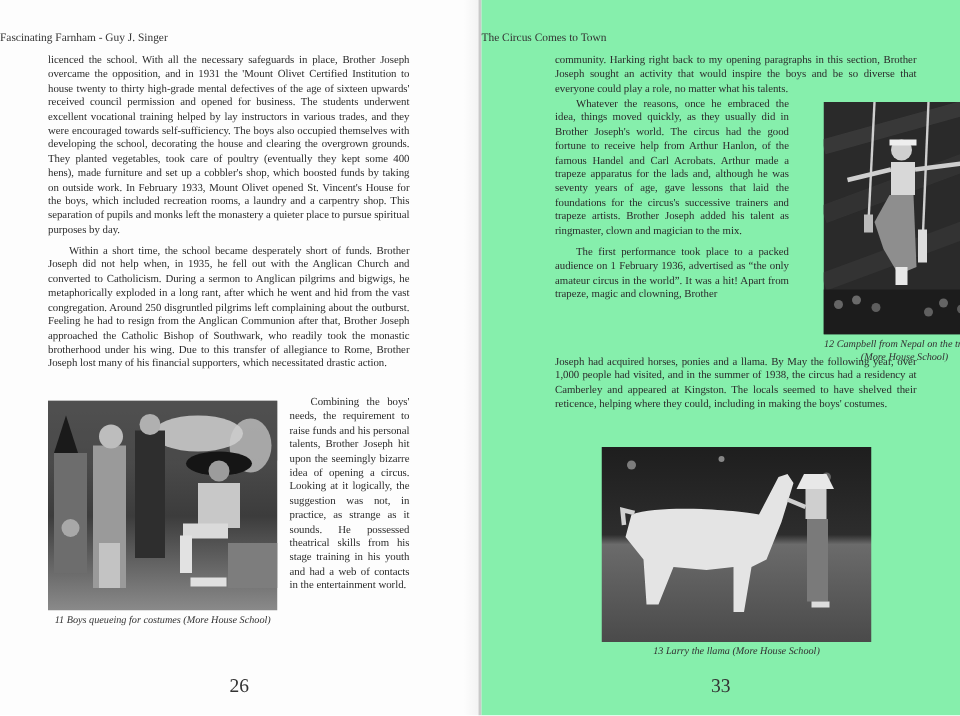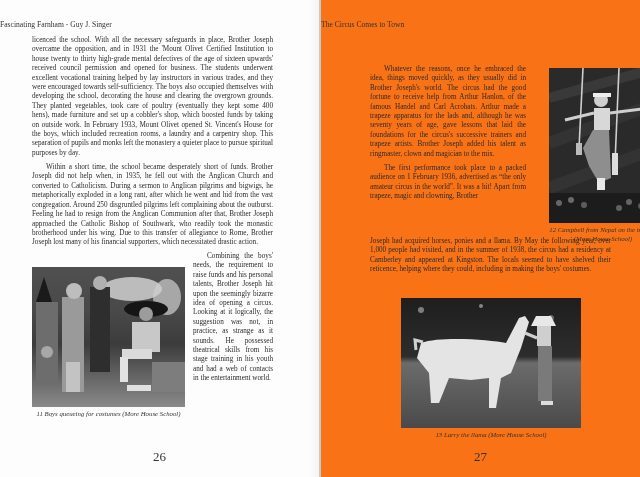--- a/index.html
+++ b/index.html
@@ -3,39 +3,39 @@
 <meta charset="utf-8">
 <style>
   html, body { margin:0; padding:0; }
   body {
     width:640px; height:477px; background:#ffffff; position:relative; overflow:hidden;
     font-family: "Liberation Serif", "DejaVu Serif", serif; color:#2a2a2a;
   }
   .spread { position:absolute; left:0; top:0; width:640px; height:477px; }
   .page { position:absolute; top:0; height:477px; background:#fdfdfd; }
   .page.left { left:0; width:319px; }
-  .page.right { left:321px; width:319px; background:#f97316; }
+  .page.right { left:321px; width:319px; background:#86efac; }
   .gutter { position:absolute; left:319px; top:0; width:2px; height:477px; background:#c9c9c9; }
   .gutter-shadow { position:absolute; left:309px; top:0; width:10px; height:477px;
     background:linear-gradient(to right, rgba(0,0,0,0), rgba(0,0,0,0.04)); }
 
   .running-head { position:absolute; top:20px; width:100%; text-align:left;
     font-size:7.6px; color:#333; }
   .page.left .running-head { left:0; width:319px; }
   .page.right .running-head { left:0; width:319px; }
 
   .text { font-size:7.2px; line-height:9.4px; text-align:justify; color:#2b2b2b; }
   .text p { margin:0; }
   .text p.indent { text-indent:14px; }
   .gap { height:4.8px; }
 
   
   #lp-top { position:absolute; left:32px; top:36px; width:241px; }
   #lp-fig { position:absolute; left:32px; top:267px; width:153px; }
-  #lp-side { position:absolute; left:193px; top:252px; width:80px; }
+  #lp-side { position:absolute; left:193px; top:264px; width:80px; }
   #lp-bottom { position:absolute; left:32px; top:416px; width:241px; }
 
   
   #rp-top { position:absolute; left:49px; top:36px; width:241px; }
   #rp-side { position:absolute; left:49px; top:65px; width:156px; }
   #rp-fig { position:absolute; left:230px; top:68px; width:64px; }
   #rp-mid { position:absolute; left:49px; top:237px; width:241px; }
   #rp-fig2 { position:absolute; left:80px; top:298px; width:180px; }
 
   .photo { display:block; position:relative; overflow:hidden; }
@@ -96,20 +96,23 @@
 
     <div class="folio">26</div>
   </div>
 
   <div class="gutter-shadow"></div>
   <div class="gutter"></div>
 
   <div class="page right">
     <div class="running-head">The Circus Comes to Town</div>
 
+    <div id="rp-top" class="text">
+      <p>community. Harking right back to my opening paragraphs in this section, Brother Joseph sought an activity that would inspire the boys and be so diverse that everyone could play a role, no matter what his talents.</p>
+    </div>
 
     <div id="rp-side" class="text">
       <p class="indent">Whatever the reasons, once he embraced the idea, things moved quickly, as they usually did in Brother Joseph's world. The circus had the good fortune to receive help from Arthur Hanlon, of the famous Handel and Carl Acrobats. Arthur made a trapeze apparatus for the lads and, although he was seventy years of age, gave lessons that laid the foundations for the circus's successive trainers and trapeze artists. Brother Joseph added his talent as ringmaster, clown and magician to the mix.</p>
       <div class="gap"></div>
       <p class="indent">The first performance took place to a packed audience on 1 February 1936, advertised as “the only amateur circus in the world”. It was a hit! Apart from trapeze, magic and clowning, Brother</p>
     </div>
 
     <div id="rp-fig" style="left:228px;width:108px;">
       <svg class="photo" width="108" height="155" viewBox="0 0 108 155">
         <rect width="108" height="155" fill="#2a2a2a"></rect>
@@ -160,15 +163,15 @@
         <path d="M22 44 L14 42 L15 52" stroke="#d0d0d0" stroke-width="3" fill="none"></path>
         <polygon points="135,18 150,18 155,28 130,28" fill="#e8e8e8"></polygon>
         <rect x="136" y="28" width="14" height="20" fill="#cfcfcf"></rect>
         <rect x="137" y="48" width="14" height="55" fill="#7a7a7a"></rect>
         <path d="M136 40 L124 35" stroke="#cfcfcf" stroke-width="3"></path>
         <rect x="140" y="103" width="12" height="4" fill="#ddd"></rect>
       </svg>
       <div class="caption">13 Larry the llama (More House School)</div>
     </div>
 
-    <div class="folio">27</div>
+    <div class="folio">33</div>
   </div>
 </div>
 
 </body></html>

